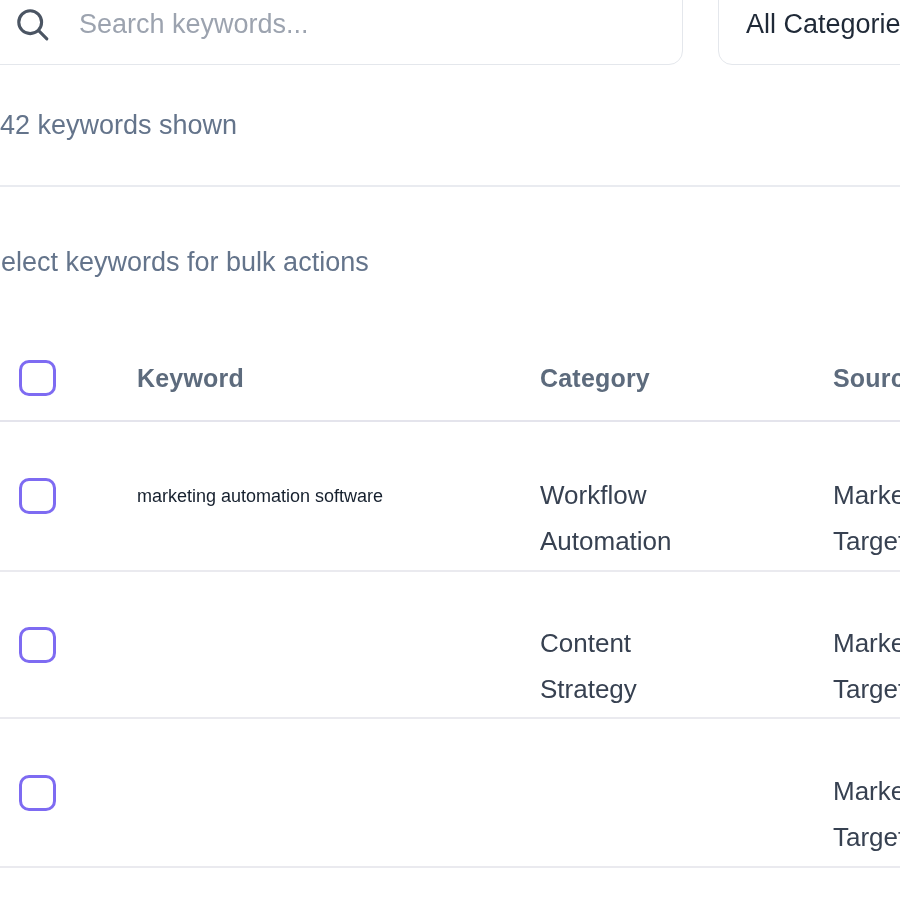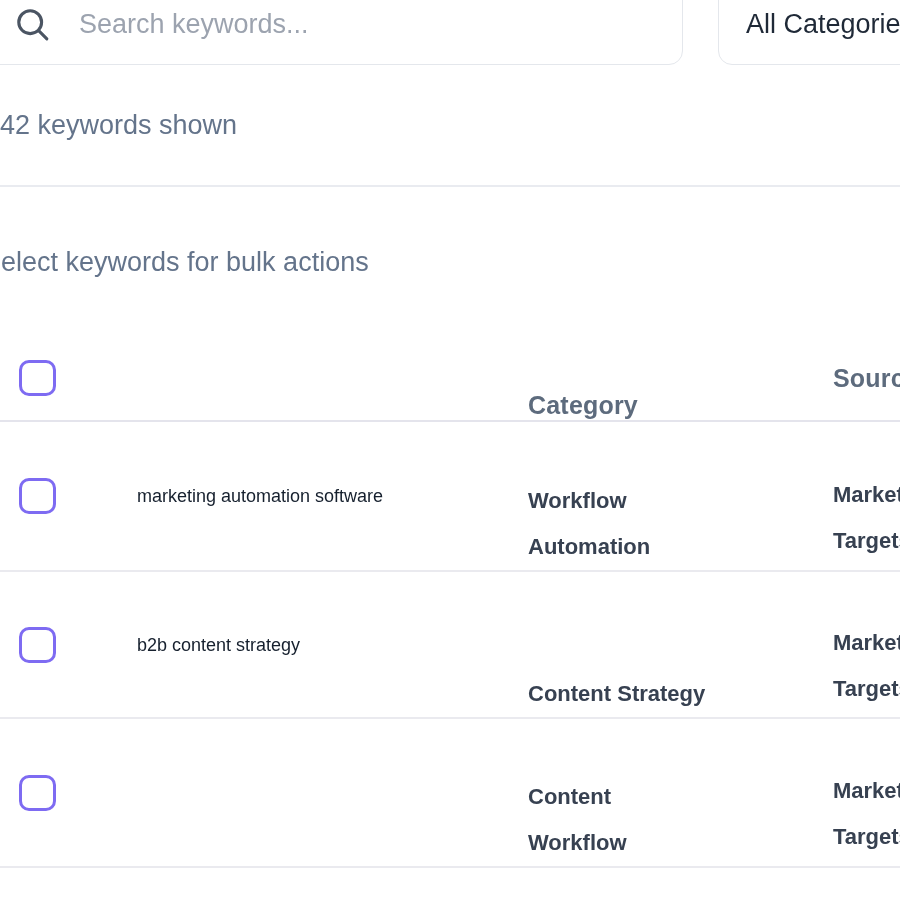--- a/index.html
+++ b/index.html
@@ -89,39 +89,39 @@
   .trow.r1 { height: 148px; }
   .trow.r2 { height: 145px; }
   .trow.r3 { height: 147px; }
 
   .cell {
     position: absolute; top: 0; bottom: 0;
     display: flex; align-items: center;
   }
   .cell.c-check    { left: 19px;  width: 40px; }
   .cell.c-keyword  { left: 137px; width: 330px; }
-  .cell.c-category { left: 528px; width: 185px; align-items: flex-end; }
+  .cell.c-category { left: 540px; width: 185px; }
   .cell.c-source   { left: 833px; width: 150px; }
 
   .hdr-label {
     font-size: 25px;
     font-weight: 700;
     color: #5d6b7d;
     letter-spacing: 0.2px;
   }
   .kw-text {
     font-size: 18px;
     line-height: 46px;
     font-weight: 500;
     color: #16202e;
   }
   .cat-text, .src-text {
-    font-size: 22px;
+    font-size: 26px;
     line-height: 46px;
-    font-weight: 700;
+    font-weight: 400;
     color: #374151;
     margin-top: 43px;
   }
 
   .checkbox {
     width: 31px; height: 30px;
     border: 3px solid #7e6bf2;
     border-radius: 10px;
     background: #ffffff;
     cursor: pointer;
@@ -150,20 +150,23 @@
   <div class="divider"></div>
 
   <div class="bulk-hint">Select keywords for bulk actions</div>
 
   <div class="table">
 
     <div class="trow head">
       <div class="cell c-check">
         <div class="checkbox" role="checkbox" aria-checked="false"></div>
       </div>
+      <div class="cell c-keyword">
+        <span class="hdr-label">Keyword</span>
+      </div>
       <div class="cell c-category">
         <span class="hdr-label">Category</span>
       </div>
       <div class="cell c-source">
         <span class="hdr-label">Source</span>
       </div>
     </div>
 
     <div class="trow r1">
       <div class="cell c-check">
@@ -177,37 +180,31 @@
       </div>
       <div class="cell c-source">
         <span class="src-text">Marketing Targets</span>
       </div>
     </div>
 
     <div class="trow r2">
       <div class="cell c-check">
         <div class="checkbox" role="checkbox" aria-checked="false"></div>
       </div>
-      <div class="cell c-keyword">
-        <span class="kw-text">b2b content strategy</span>
-      </div>
       <div class="cell c-category">
         <span class="cat-text">Content Strategy</span>
       </div>
       <div class="cell c-source">
         <span class="src-text">Marketing Targets</span>
       </div>
     </div>
 
     <div class="trow r3">
       <div class="cell c-check">
         <div class="checkbox" role="checkbox" aria-checked="false"></div>
       </div>
-      <div class="cell c-category">
-        <span class="cat-text">Content Workflow</span>
-      </div>
       <div class="cell c-source">
         <span class="src-text">Marketing Targets</span>
       </div>
     </div>
 
   </div>
 </div>
 
 </body></html>

